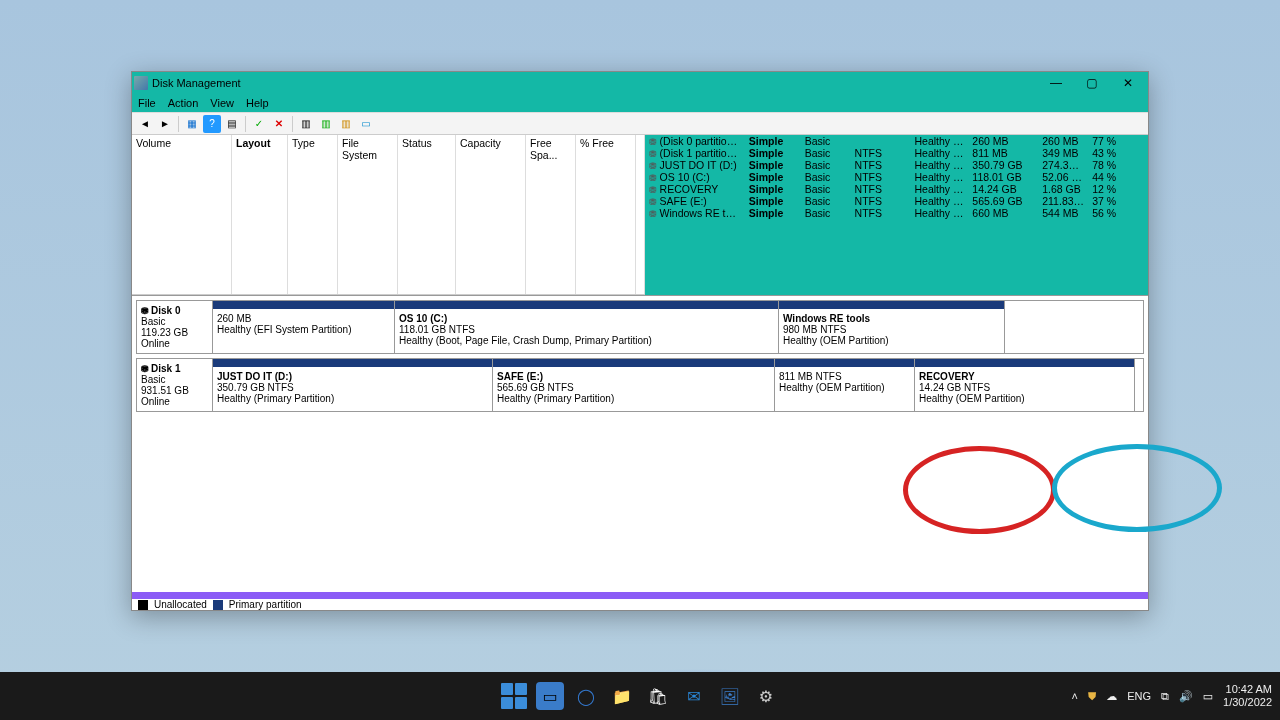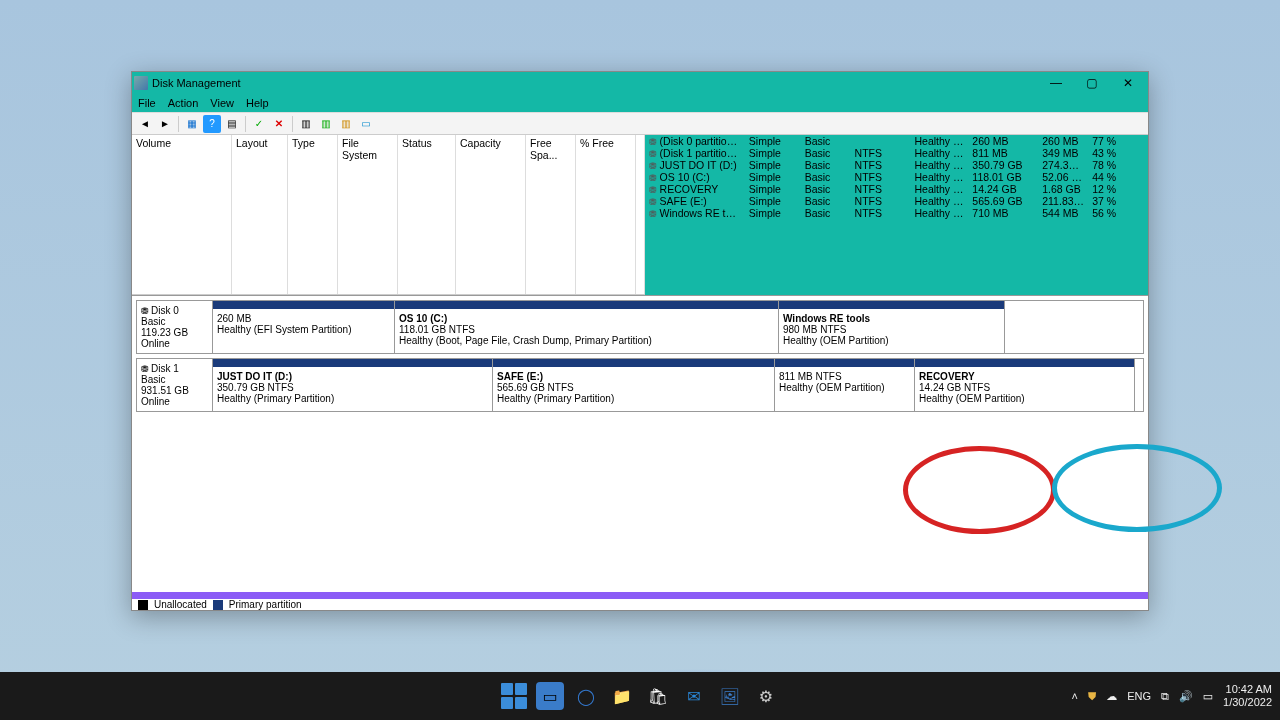--- a/index.html
+++ b/index.html
@@ -21,31 +21,31 @@
 .toolbar { height: 22px; display: flex; align-items: center; padding: 0 4px; background: #f4f4f4; border-bottom: 1px solid #ccc; gap: 2px; }
 .tbtn { width: 18px; height: 18px; border: 1px solid transparent; display: flex; align-items: center; justify-content: center; font-size: 10px; cursor: pointer; }
 .tsep { width: 1px; height: 16px; background: #ccc; margin: 0 2px; }
 
 
 .vlist { border-bottom: 1px solid #999; display: flex; flex-direction: row; }
 .vheader { display: flex; font-size: 10.5px; background: #fff; border-bottom: 1px solid #ccc; }
 .vheader .col { border-right: 1px solid #ddd; padding: 2px 4px; cursor: pointer; }
 .vrow { display: flex; font-size: 10.5px; }
 .vrow .col { padding: 0 4px; overflow: hidden; white-space: nowrap; text-overflow: ellipsis; }
-.col.c-vol { width: 100px; } .col.c-lay { width: 56px; } .col.c-type { width: 50px; }
+.col.c-vol { width: 100px; } .col.c-lay { width: 56px; font-weight: bold; } .col.c-type { width: 50px; }
 .col.c-fs { width: 60px; } .col.c-stat { width: 58px; } .col.c-cap { width: 70px; }
 .col.c-free { width: 50px; } .col.c-pct { width: 60px; } .col.c-rest { flex: 1; }
 .vrow .c-vol::before { content: "⛃"; font-size: 9px; margin-right: 3px; color: #555; }
 .vlist-body { height: 160px; overflow: hidden; }
 
 
 .gpanel { flex: 1; background: #fff; overflow: hidden; position: relative; }
 .diskrow { display: flex; border: 1px solid #999; margin: 4px 4px 0 4px; background: #fff; }
 .diskinfo { width: 76px; padding: 4px; font-size: 10px; border-right: 1px solid #999; }
-.diskinfo .dname { font-weight: normal; }
+.diskinfo .dname { font-weight: bold; }
 .diskinfo .dname::before { content: "⛃ "; font-size: 9px; }
 .partbox { display: flex; flex-direction: column; border-right: 1px solid #999; }
 .partbox .stripe { height: 8px; background: #1a3a7a; }
 .partbox .pinfo { padding: 4px; font-size: 10px; }
 .partbox .pname { font-weight: bold; }
 
 .legend { position: absolute; bottom: 0; left: 0; right: 0; height: 18px; border-top: 7px solid #8b5cf6; font-size: 10px; display: flex; align-items: center; padding: 0 6px; gap: 6px; }
 .lbox { width: 10px; height: 10px; display: inline-block; }
 
 
@@ -173,21 +173,21 @@
           <div class="col c-cap">565.69 GB</div>
           <div class="col c-free">211.83 GB</div>
           <div class="col c-pct">37 %</div>
         </div>
         <div class="vrow">
           <div class="col c-vol">Windows RE tools</div>
           <div class="col c-lay">Simple</div>
           <div class="col c-type">Basic</div>
           <div class="col c-fs">NTFS</div>
           <div class="col c-stat">Healthy (...</div>
-          <div class="col c-cap">710 MB</div>
+          <div class="col c-cap">660 MB</div>
           <div class="col c-free">544 MB</div>
           <div class="col c-pct">56 %</div>
         </div>
       </div>
   </div>
 
   <div class="gpanel">
     <div id="disks-container">
         <div class="diskrow">
           <div class="diskinfo">

